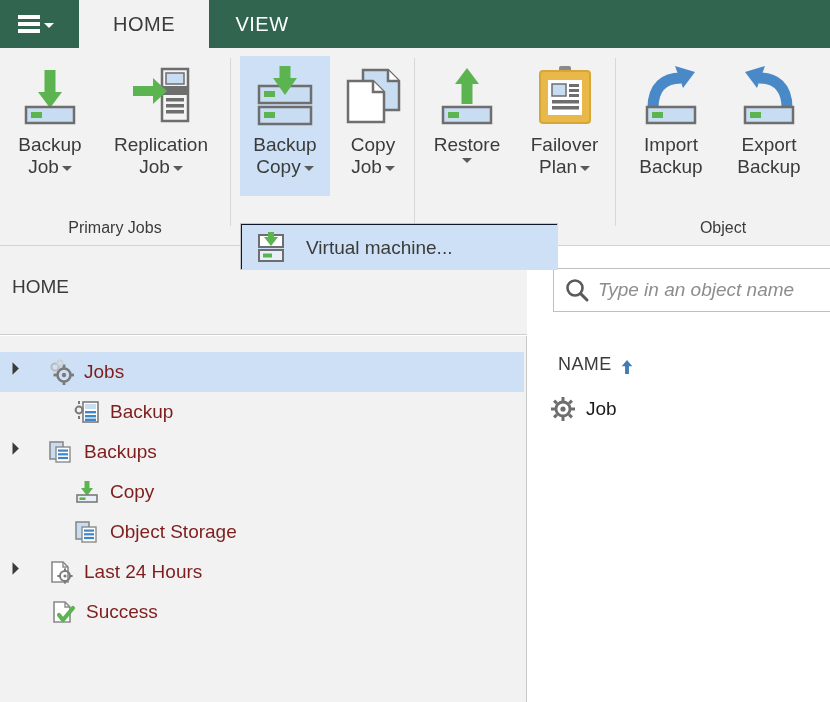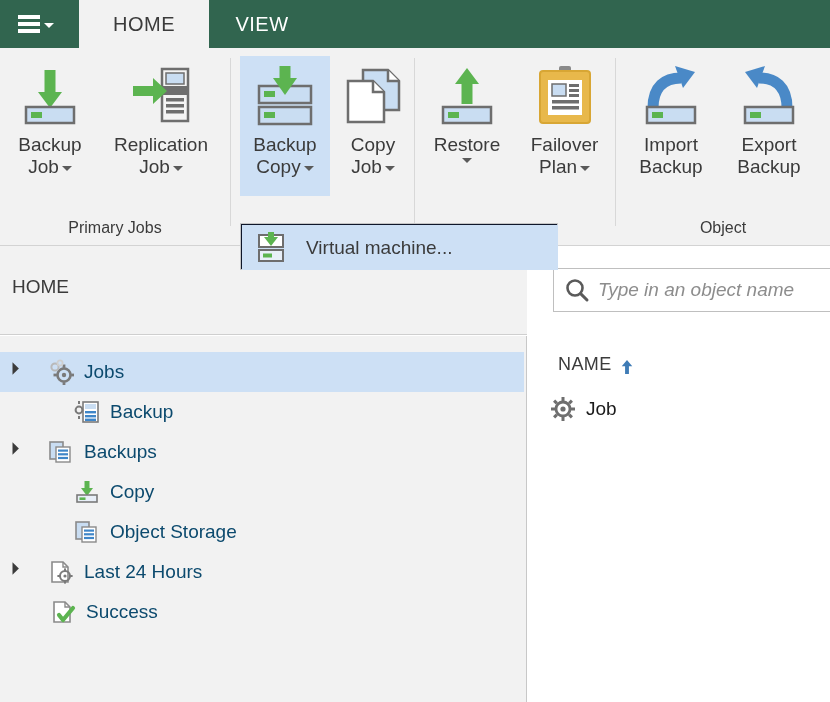--- a/index.html
+++ b/index.html
@@ -111,21 +111,21 @@
     position: absolute; width: 0; height: 0; cursor: pointer;
     border-top: 8px solid transparent; border-bottom: 8px solid transparent;
   }
   .expander.open {
     border: none; width: 0; height: 0;
     border-left: 9px solid transparent;
     border-bottom: 9px solid #3b3b3b;
     transform: rotate(-45deg);
   }
   .tree-row .tico { position: relative; width: 26px; height: 26px; flex: 0 0 26px; }
-  .tree-row .tlbl { font-size: 19px; color: #0c4a6e; margin-left: 10px; white-space: nowrap; }
+  .tree-row .tlbl { font-size: 19px; color: #7f1d1d; margin-left: 10px; white-space: nowrap; }
 
   
   .rightpanel {
     position: absolute; left: 528px; top: 246px; width: 302px; height: 456px;
     background: #ffffff;
   }
   .searchbox {
     position: absolute; left: 25px; top: 22px; width: 320px; height: 44px;
     background: #ffffff; border: 1px solid #bfbfbf;
     display: flex; align-items: center;

